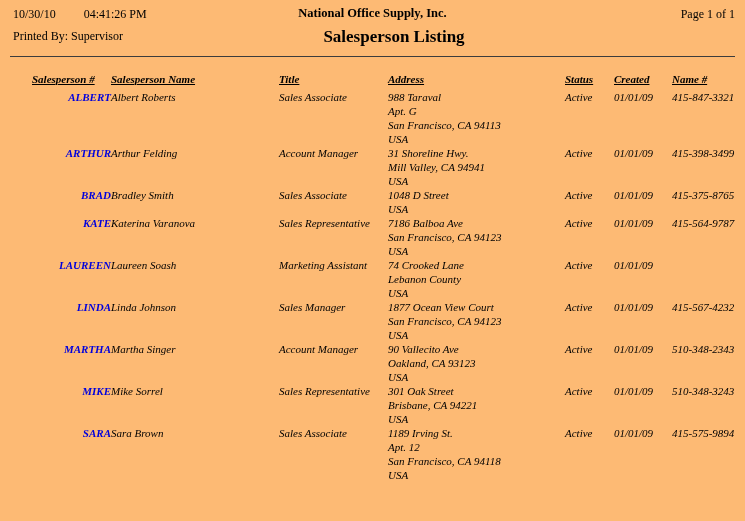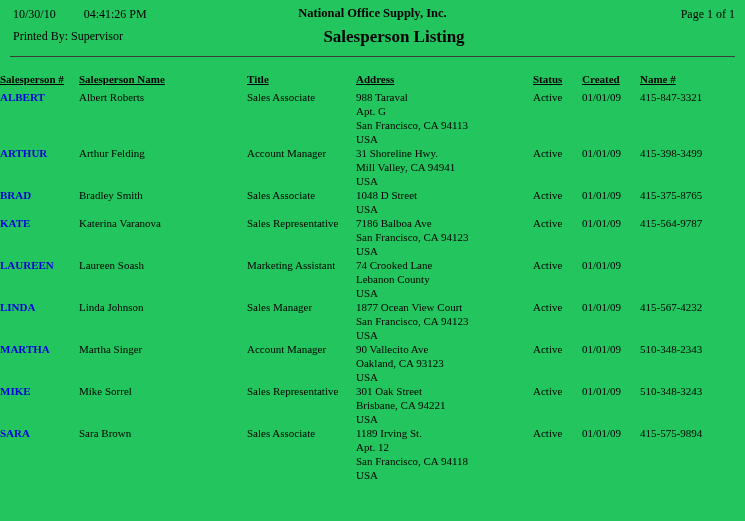--- a/index.html
+++ b/index.html
@@ -1,49 +1,49 @@
 <!DOCTYPE html>
 <html><head>
 <meta charset="utf-8">
 <style>
   html, body { margin:0; padding:0; background:#fff; }
   .report {
     position: relative;
     width: 745px;
     height: 521px;
-    background: #22c55e;
+    background: #fdba74;
     font-family: "Liberation Serif", "DejaVu Serif", serif;
     color: #000;
     overflow: hidden;
   }
   
   .hdr { position: relative; height: 56px; }
   .hdr-left { position: absolute; left: 13px; top: 7px; font-size: 12px; line-height: 15px; }
   .hdr-left .time { margin-left: 28px; }
   .hdr-left .printed { margin-top: 7px; }
   .hdr-center { position: absolute; left: 0; right: 0; top: 6px; text-align: center; }
   .company { font-size: 12.5px; font-weight: bold; }
   .report-title { font-size: 17px; font-weight: bold; margin-top: 6px; padding-left: 43px; }
   .hdr-right { position: absolute; right: 10px; top: 7px; font-size: 12px; }
   .rule { border: 0; border-top: 1px solid #3c3c3c; margin: 0 10px; }
   
-  .tbl { padding-left: 0; font-size: 11px; }
+  .tbl { padding-left: 32px; font-size: 11px; font-style: italic; }
   .trow, .thead {
     display: grid;
     grid-template-columns: 79px 168px 109px 177px 49px 58px 84px;
     align-items: start;
   }
   .thead { margin-top: 16px; margin-bottom: 5px; }
   .thead span {
     font-weight: bold;
     text-decoration: underline;
     white-space: nowrap;
   }
   .cell { line-height: 14px; white-space: nowrap; }
-  .id-cell { font-weight: bold; color: #0000dd; cursor: pointer; }
+  .id-cell { font-weight: bold; color: #0000dd; cursor: pointer; text-align: right; }
   .addr div { line-height: 14px; }
 </style>
 </head>
 <body>
 
 <div class="report">
 
   <div class="hdr">
     <div class="hdr-left">
       <div>

